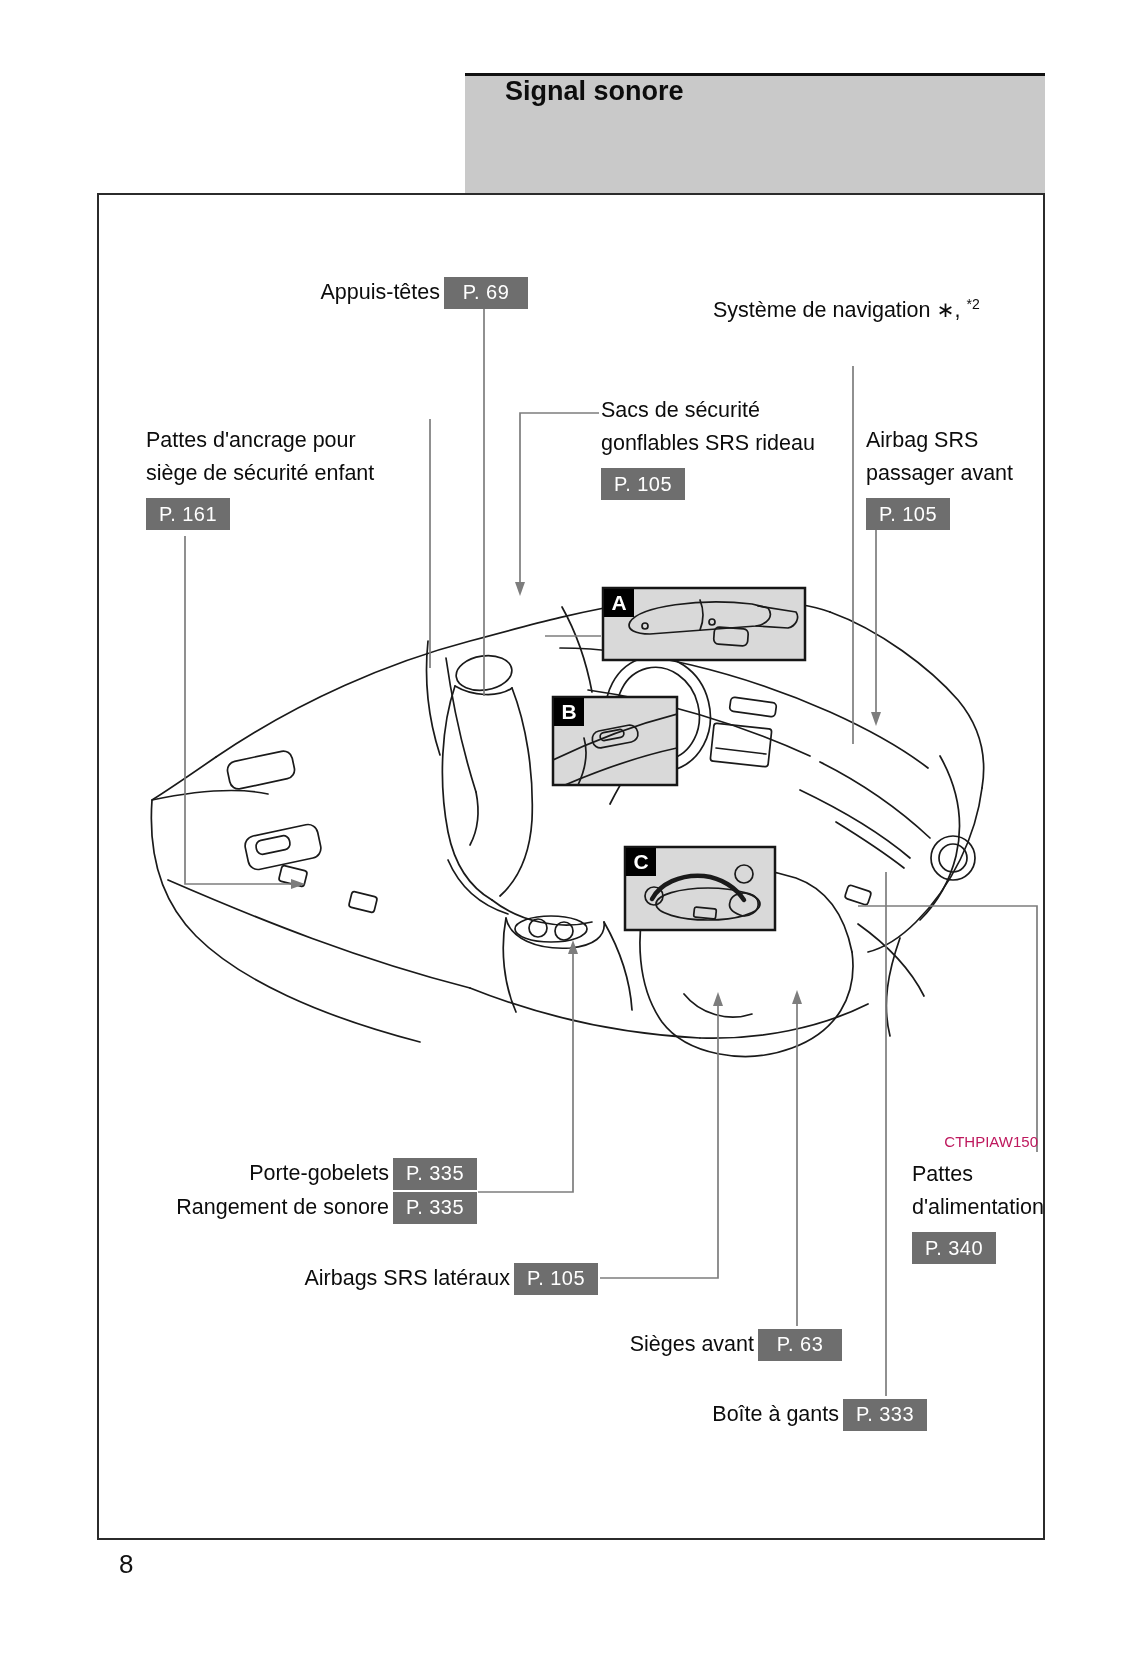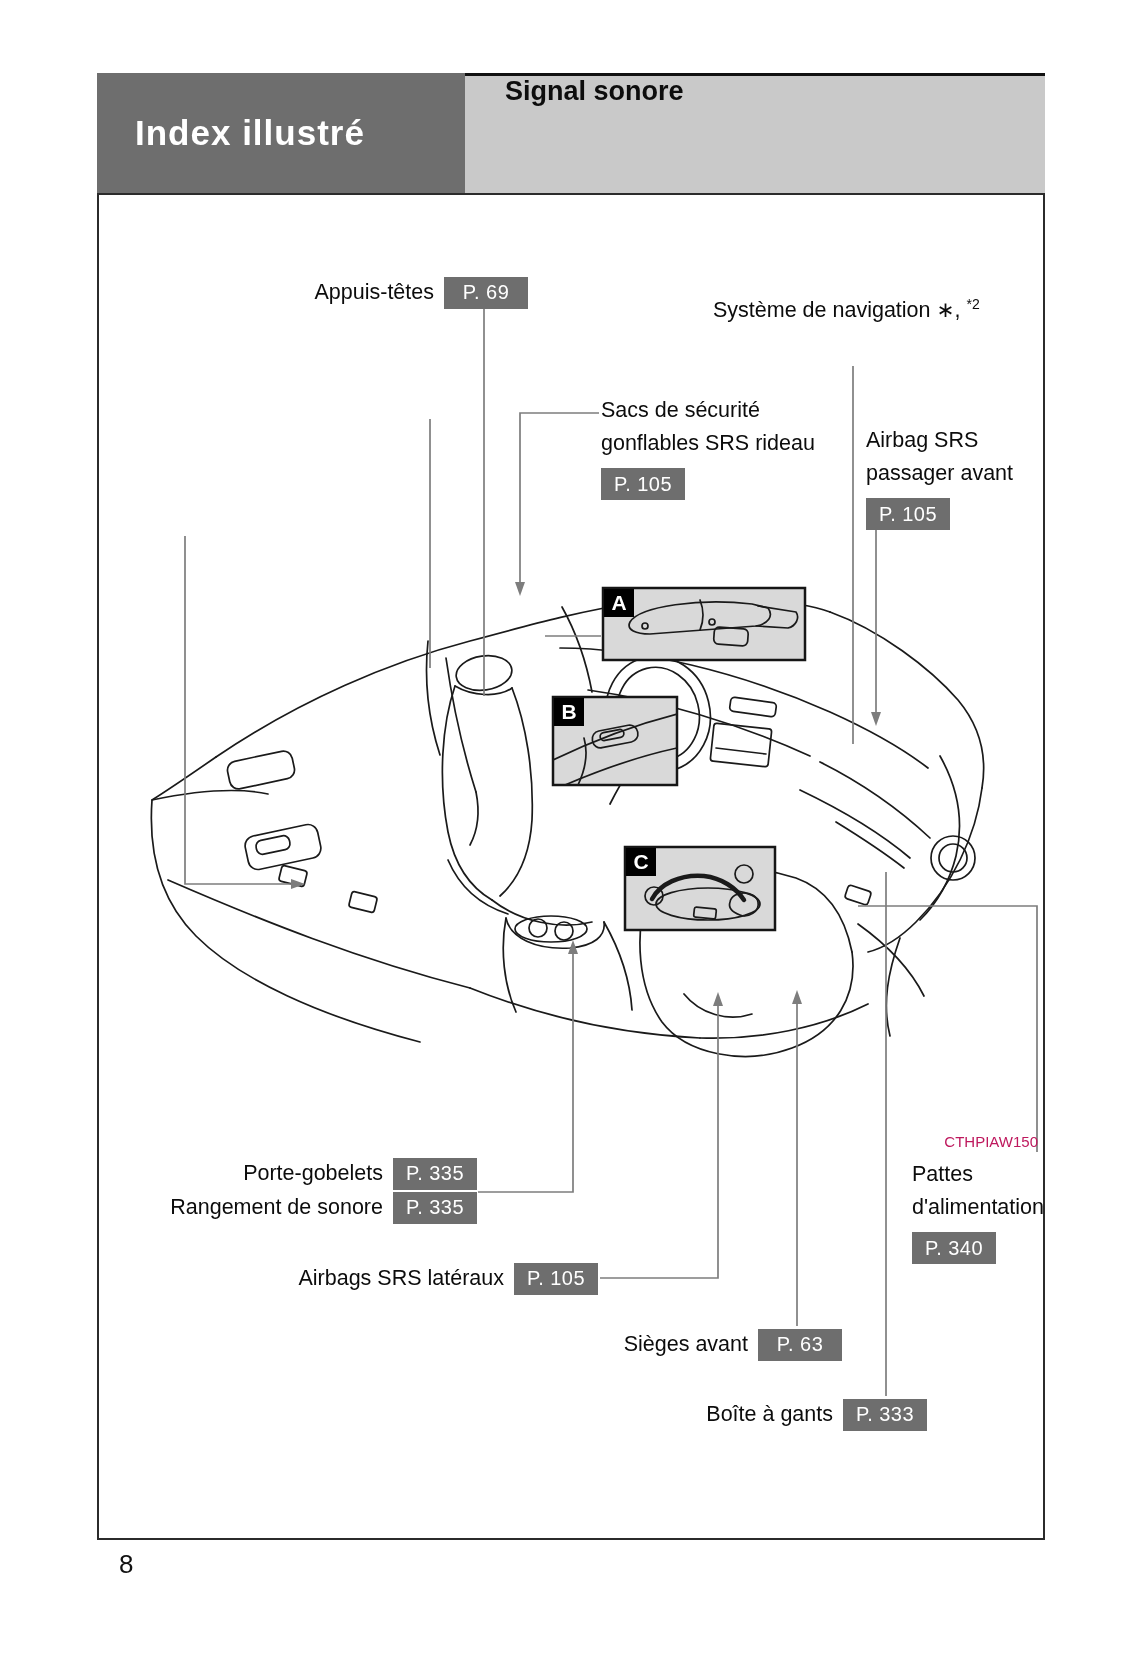--- a/index.html
+++ b/index.html
@@ -26,40 +26,37 @@
   .art{position:absolute;left:0;top:0;z-index:1}
   .ln{stroke:var(--line-dark);stroke-width:1.7;fill:none;stroke-linecap:round;stroke-linejoin:round}
   .ln-thick{stroke:var(--line-dark);stroke-width:4.5;fill:none;stroke-linecap:round}
   .leader{stroke:var(--leader);stroke-width:1.7;fill:none}
   .arrowhead{fill:var(--leader);stroke:none}
   .inset-bg{fill:var(--inset-bg);stroke:#161616;stroke-width:2.5}
   .inset-tag{fill:#000}
   .inset-letter{fill:#fff;font-family:"Liberation Sans",sans-serif;font-size:21px;font-weight:bold}
 
   
-  .row{position:absolute;display:flex;align-items:center;gap:10px;white-space:nowrap;z-index:2}
+  .row{position:absolute;display:flex;align-items:center;gap:4px;white-space:nowrap;z-index:2}
   .block{position:absolute;white-space:nowrap;z-index:2}
   .lbl{font-size:21.5px;color:#0c0c0c;line-height:33px}
   .ref{display:inline-flex;align-items:center;justify-content:center;
     min-width:84px;height:32px;padding:0 12px;background:var(--box-gray);
     color:#fff;font-size:20px;letter-spacing:.5px}
   .block .ref{margin-top:8px}
   sup{font-size:14px;vertical-align:super;line-height:0}
 
   .fig-code{position:absolute;right:104px;top:1133px;font-size:15px;color:#be185d;z-index:2}
   .page-num{position:absolute;left:119px;top:1549px;font-size:26px;color:#111;z-index:2}
 </style>
 </head>
 <body>
 
 <div class="page">
 
-  <div class="hdr-dark">
-    <span class="t">Index illustré</span>
-  </div>
   <div class="hdr-light">
     <span class="t">Signal sonore</span>
   </div>
 
   <div class="frame"></div>
 
   <svg class="art" width="1142" height="1654" viewBox="0 0 1142 1654">
     <defs>
       <clipPath id="clipA">
           <rect x="603" y="588" width="202" height="72"></rect>
@@ -211,20 +208,25 @@
   <div class="row" style="right:614px;top:276px">
     <span class="lbl">Appuis-têtes</span>
     <span class="ref">P. 69</span>
   </div>
 
   <div class="block" style="left:713px;top:294px">
     <div class="lbl"><span>Système de navigation ∗, </span><sup>*2</sup></div>
   </div>
 
 
+  <div class="block" style="left:146px;top:424px">
+    <div class="lbl">Pattes d'ancrage pour</div>
+    <div class="lbl">siège de sécurité enfant</div>
+    <span class="ref">P. 161</span>
+  </div>
 
   <div class="block" style="left:601px;top:394px">
     <div class="lbl">Sacs de sécurité</div>
     <div class="lbl">gonflables SRS rideau</div>
     <span class="ref">P. 105</span>
   </div>
 
   <div class="block" style="left:866px;top:424px">
     <div class="lbl">Airbag SRS</div>
     <div class="lbl">passager avant</div>

